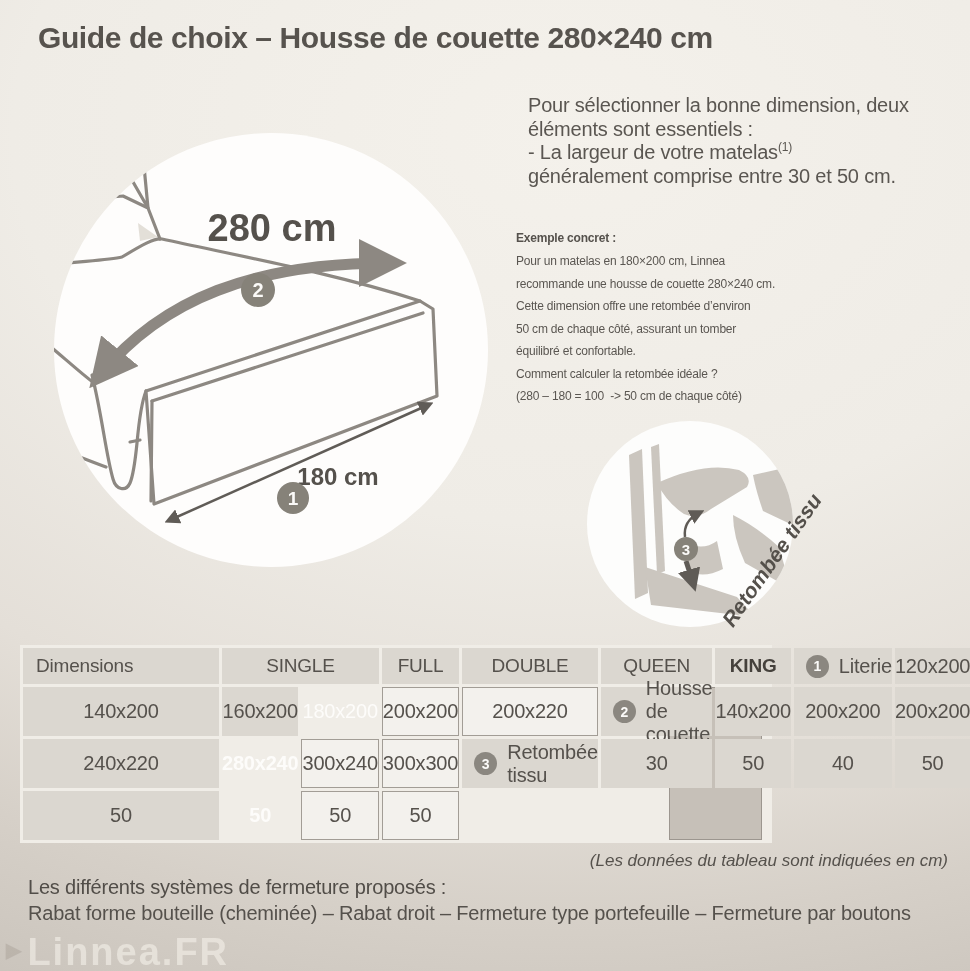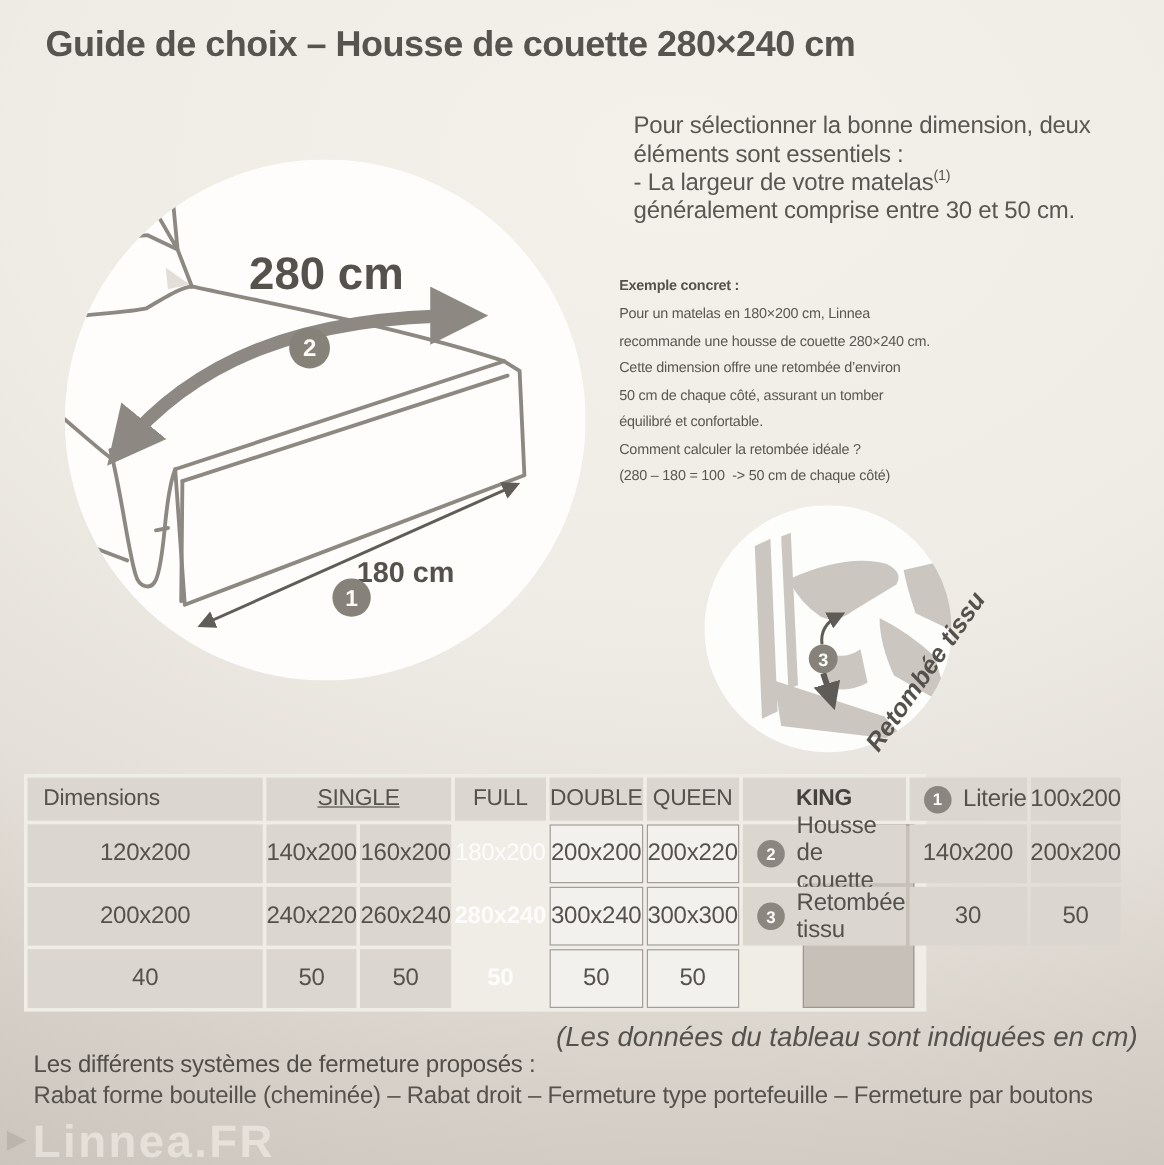--- a/index.html
+++ b/index.html
@@ -28,29 +28,29 @@
 
   .size-table { position:absolute; left:20px; top:645px; width:752px; display:grid;
     grid-template-columns:196px repeat(8, 1fr); grid-template-rows:36px 49px 49px 49px;
     gap:3px; padding:3px; background:#f0ede7; }
   .king-overlay { position:absolute; left:649px; top:42px; width:93px; height:153px; background:#c6c0b8; border:1px solid #9c968f; }
   .cell { position:relative; background:#dbd7d0; display:flex; align-items:center; justify-content:center;
     font-size:20px; letter-spacing:-0.2px; color:#55514c; }
   .head { font-size:19px; }
   .label-head { justify-content:flex-start; padding-left:13px; }
   .king-head { font-weight:bold; color:#45413c; }
-  .span2 { grid-column:span 2;text-decoration:underline; }
+  .span2 { grid-column:span 2; }
   .label-cell { justify-content:flex-start; padding-left:12px; gap:10px; }
   .king-cell { background:transparent; color:#fdfcfa; }
   .king-cell.bold { font-weight:bold; }
   .white-cell { background:#f3f1ed; border:1px solid #a29d96; }
   .badge-chip { flex:0 0 auto; width:23px; height:23px; border-radius:50%; background:#8b8780; color:#fbfaf8;
     font-size:14px; font-weight:bold; display:flex; align-items:center; justify-content:center; }
 
-  .unit-note { position:absolute; right:22px; top:851px; font-size:23px; font-style:italic; color:#55514c; white-space:nowrap;margin-left:31px; }
+  .unit-note { position:absolute; right:22px; top:851px; font-size:17px; font-style:italic; color:#55514c; white-space:nowrap;margin-left:31px; }
   .closures-title { position:absolute; left:28px; top:876px; font-size:20px; letter-spacing:-0.2px; color:#514d48;
     text-underline-offset:4px; white-space:nowrap; }
   .closures-list { position:absolute; left:28px; top:902px; font-size:20px; letter-spacing:-0.2px; color:#55514c; white-space:nowrap; }
 
   .watermark { position:absolute; left:6px; top:931px; font-size:38px; font-weight:bold; letter-spacing:2px;
     color:rgba(248,244,237,0.55); white-space:nowrap; }
   .watermark .tri { font-size:20px; color:rgba(150,140,130,0.30); letter-spacing:0; vertical-align:8px; margin-right:6px; }
 
   svg text { font-family:"Liberation Sans", sans-serif; }
 </style>
@@ -161,37 +161,35 @@
     <div class="cell head span2">SINGLE</div>
     <div class="cell head">FULL</div>
     <div class="cell head">DOUBLE</div>
     <div class="cell head">QUEEN</div>
     <div class="cell head king-head">KING</div>
 
     <div class="cell label-cell">
       <span class="badge-chip">1</span>
       <span>Literie</span>
     </div>
-    <div class="cell">100x200</div>
     <div class="cell">120x200</div>
     <div class="cell">140x200</div>
     <div class="cell">160x200</div>
     <div class="cell king-cell">180x200</div>
     <div class="cell white-cell">200x200</div>
     <div class="cell white-cell">200x220</div>
 
     <div class="cell label-cell">
       <span class="badge-chip">2</span>
       <span>Housse de couette</span>
     </div>
     <div class="cell">140x200</div>
     <div class="cell">200x200</div>
     <div class="cell">200x200</div>
     <div class="cell">240x220</div>
-    <div class="cell">260x240</div>
     <div class="cell king-cell bold">280x240</div>
     <div class="cell white-cell">300x240</div>
     <div class="cell white-cell">300x300</div>
 
     <div class="cell label-cell">
       <span class="badge-chip">3</span>
       <span>Retombée tissu</span>
     </div>
     <div class="cell">30</div>
     <div class="cell">50</div>

